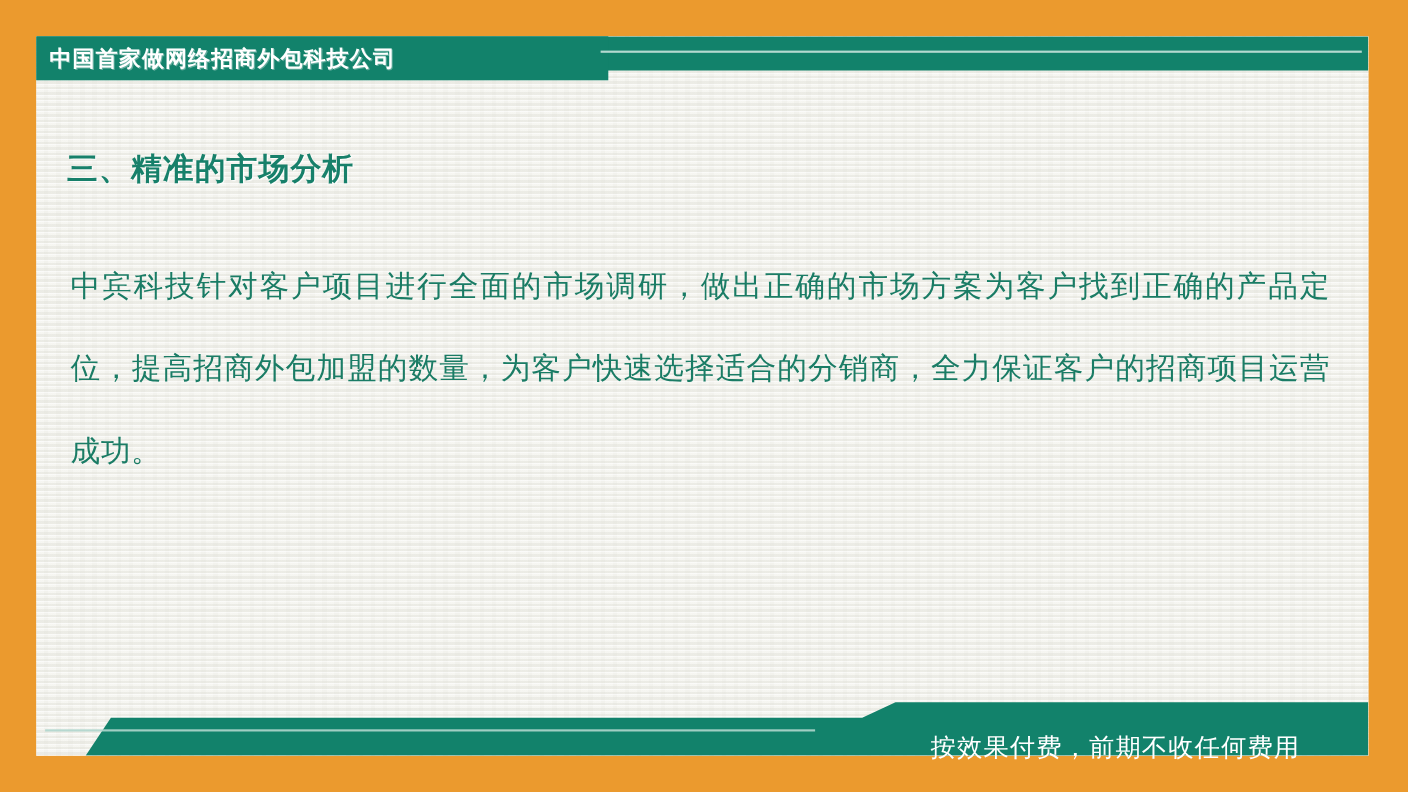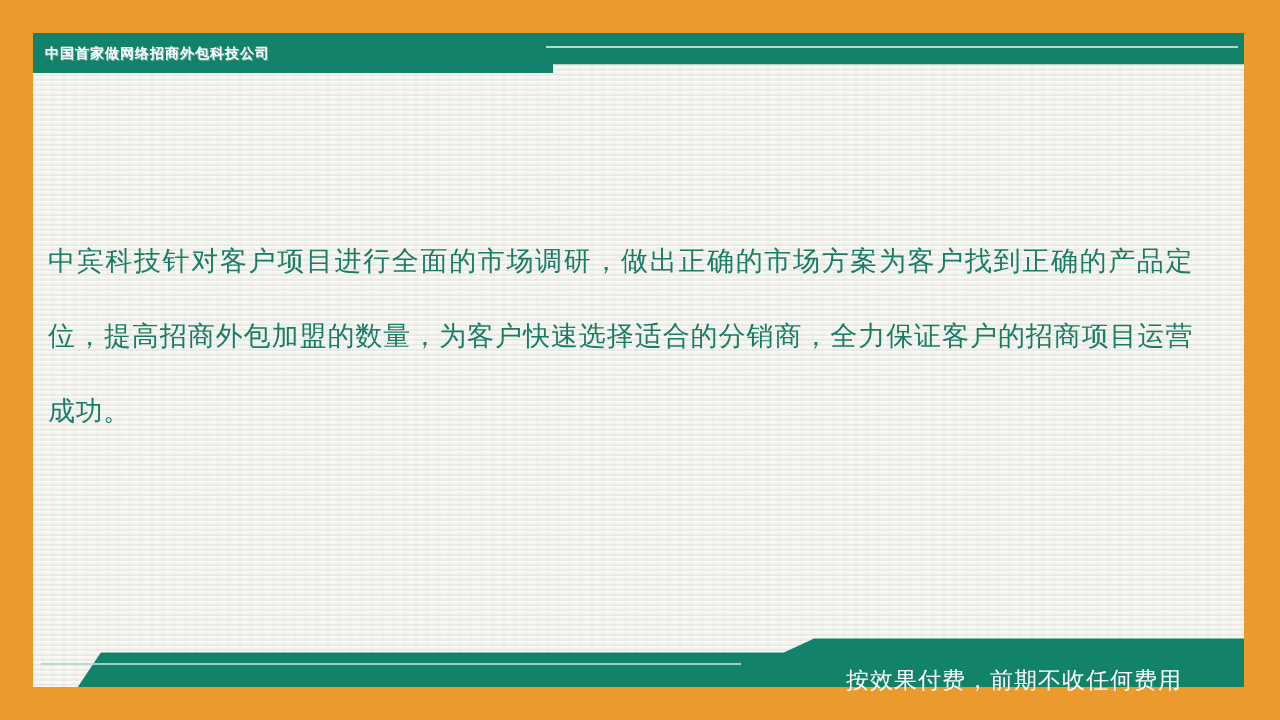--- a/index.html
+++ b/index.html
@@ -68,21 +68,21 @@
     width:520px; height:40px;
     background:#12826b;
   }
   #header-title {
     position:absolute;
     left:45px; top:34px;
     height:38px;
     line-height:38px;
     font-family:"DejaVu Sans","Liberation Sans",sans-serif;
     font-weight:bold;
-    font-size:14px;
+    font-size:20px;
     color:#ffffff;
     letter-spacing:1px;
     white-space:nowrap;
     text-shadow:1px 1px 0 rgba(255,255,255,0.35);
     z-index:6;
   }
   
   #header-hairline {
     position:absolute;
     left:546px; top:46px;
@@ -103,21 +103,21 @@
     font-family:"DejaVu Sans","Liberation Sans",sans-serif;
     font-weight:bold;
     font-size:28px;
     color:#17806a;
     letter-spacing:1px;
     white-space:nowrap;
     text-shadow:1px 1px 1px rgba(255,255,255,0.9);
   }
   #body-text {
     position:absolute;
-    left:15px; top:150px;
+    left:31px; top:150px;
     width:1145px;
     font-family:"DejaVu Serif","Liberation Serif",serif;
     font-size:27px;
     line-height:75px;
     color:#1a7c65;
     text-align:justify;
     text-justify:inter-ideograph;
     letter-spacing:0.5px;
   }
 
@@ -167,20 +167,21 @@
   <div id="content-panel"></div>
 
   <div id="header-banner">
     <div class="hdr-shape"></div>
   </div>
   <div id="header-title-block"></div>
   <div id="header-hairline"></div>
   <div id="header-title">中国首家做网络招商外包科技公司</div>
 
   <div id="main-body">
+    <div id="section-heading">三、精准的市场分析</div>
     <div id="body-text">中宾科技针对客户项目进行全面的市场调研，做出正确的市场方案为客户找到正确的产品定位，提高招商外包加盟的数量，为客户快速选择适合的分销商，全力保证客户的招商项目运营成功。</div>
   </div>
 
   <div id="footer-banner">
     <div class="ftr-shape"></div>
   </div>
   <div id="footer-hairline"></div>
   <div id="footer-text">按效果付费，前期不收任何费用</div>
 
 </div>

